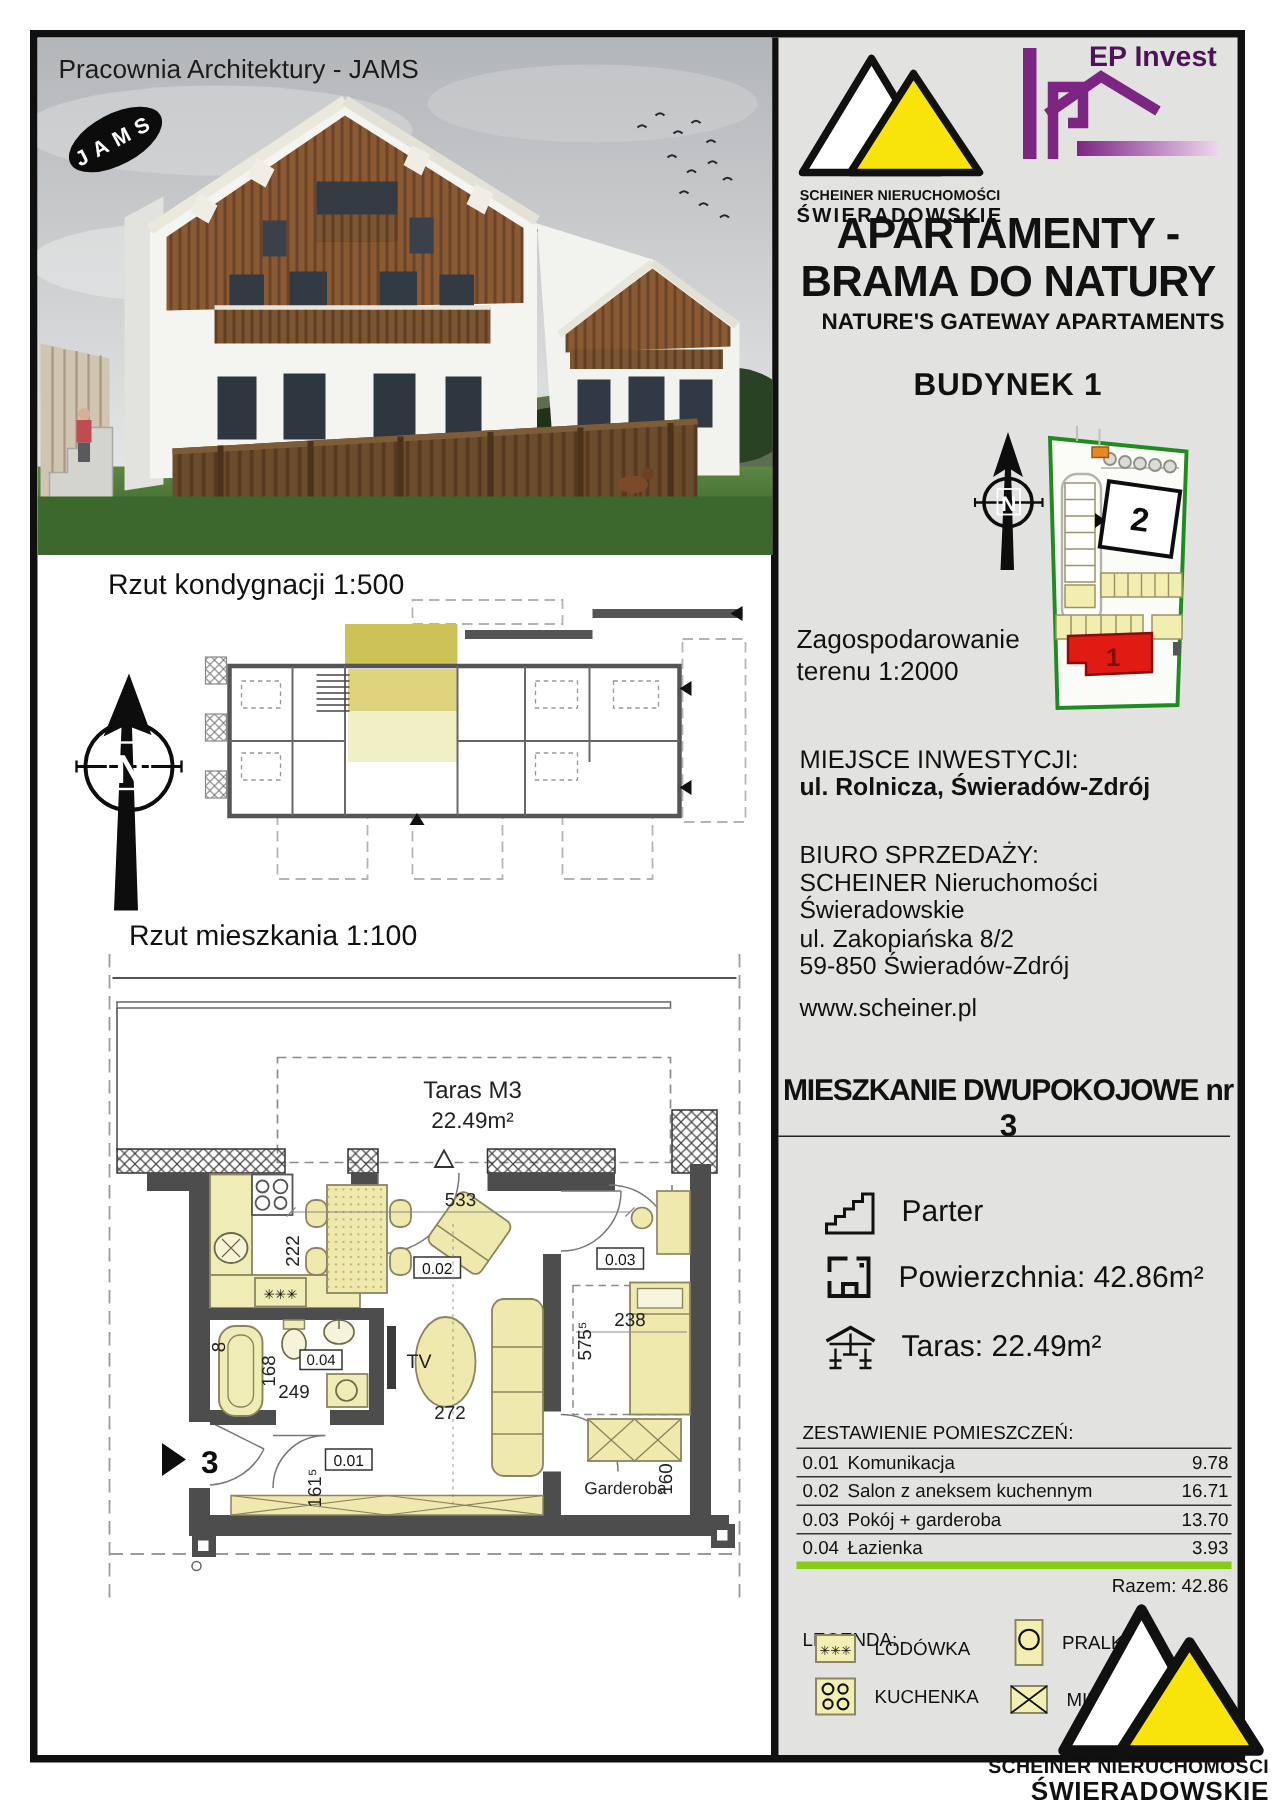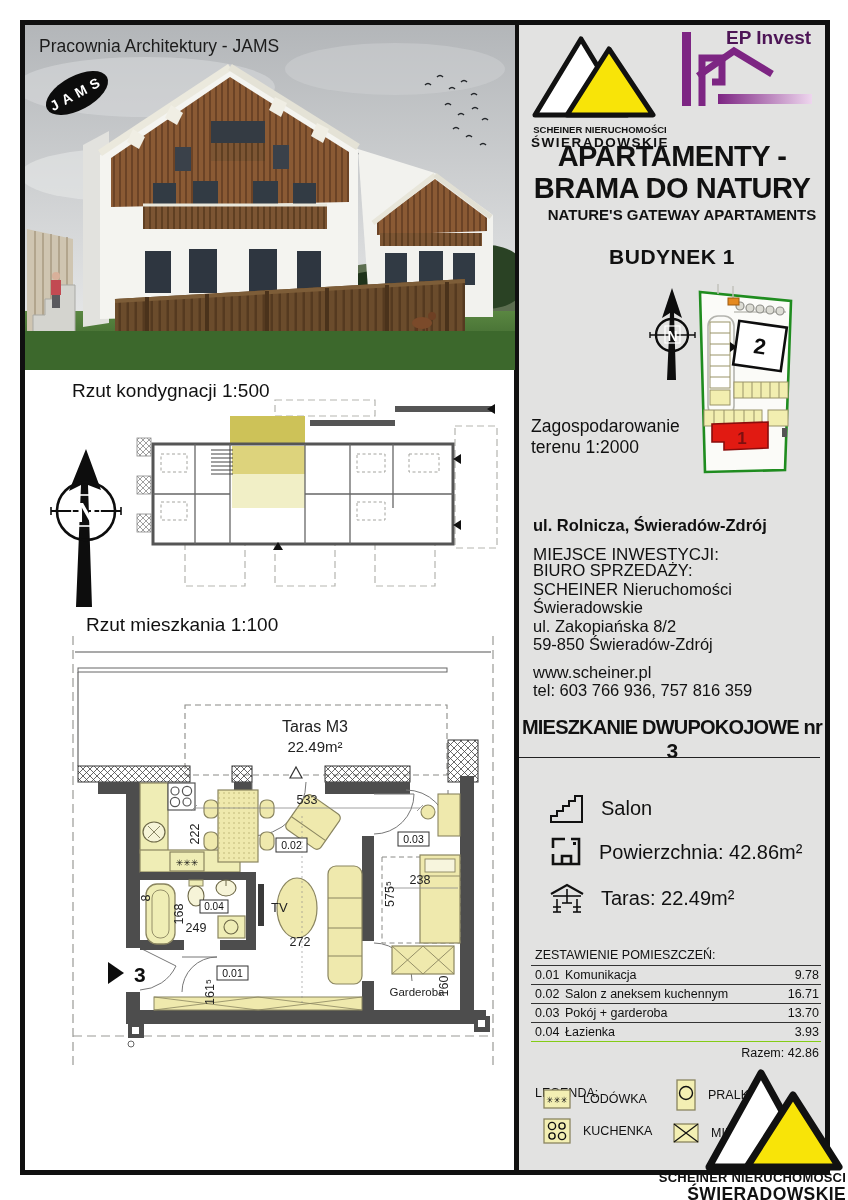--- a/index.html
+++ b/index.html
@@ -8,35 +8,35 @@
   .frame{left:20px;top:20px;width:810px;height:1155px;border:5px solid #101010;box-sizing:border-box;background:#fff;}
   .divider{left:514px;top:25px;width:5px;height:1145px;background:#101010;}
   .panel{left:519px;top:25px;width:306px;height:1145px;background:#e2e2e1;}
   .ctr{text-align:center;}
   .b{font-weight:bold;}
   .title1{left:519px;top:140px;width:306px;font-size:29px;font-weight:bold;letter-spacing:-0.5px;}
   .title2{left:519px;top:172px;width:306px;font-size:29px;font-weight:bold;letter-spacing:-0.5px;}
   .subtitle{left:519px;top:206px;width:326px;font-size:15px;font-weight:bold;}
   .building{left:519px;top:245px;width:306px;font-size:21px;font-weight:bold;letter-spacing:0.5px;}
   .caption2000{left:531px;top:416px;width:170px;font-size:17.5px;line-height:21px;}
-  .loc-head{left:533px;top:497px;font-size:17px;margin-top:48px;}
+  .loc-head{left:533px;top:497px;font-size:17px;}
   .loc-addr{left:533px;top:516px;font-size:16.5px;font-weight:bold;}
   .office{left:533px;top:561px;font-size:16.5px;line-height:18.5px;width:290px;}
   .office .gap{height:9px;}
   .apt-title{left:519px;top:716px;width:306px;font-size:20px;font-weight:bold;letter-spacing:-0.8px;}
   .apt-rule{left:519px;top:757px;width:301px;height:0;border-top:1.5px solid #222;}
   .feat{left:549px;width:270px;height:36px;display:flex;align-items:center;gap:16px;}
   .feat .lbl{font-size:20px;}
   .tbl{left:531px;top:946px;width:290px;font-size:12.5px;}
   .tbl .hd{padding:2px 0 3px 4px;}
   .tbl .row{display:flex;border-top:1px solid #333;padding:2px 0;}
   .tbl .row .id{width:30px;padding-left:4px;}
   .tbl .row .nm{flex:1;}
   .tbl .row .ar{text-align:right;padding-right:2px;}
-  .tbl .foot{border-top:1px solid #84cc16;text-align:right;padding:4px 2px 0 0;}
+  .tbl .foot{border-top:5px solid #84cc16;text-align:right;padding:4px 2px 0 0;}
   .legend-head{left:535px;top:1064px;font-size:12.5px;margin-top:22px;}
   .leg-item{height:30px;display:flex;align-items:center;gap:12px;font-size:12.5px;}
   .footer-text{left:546px;top:1170px;width:300px;text-align:right;z-index:30;}
   .footer-text .l1{font-size:13px;font-weight:bold;letter-spacing:0.2px;}
   .footer-text .l2{font-size:17.5px;font-weight:bold;letter-spacing:0.4px;margin-top:-1px;}
   .plan500-title{left:72px;top:380px;font-size:19px;}
   .plan100-title{left:86px;top:614px;font-size:19px;}
   svg text{font-family:"Liberation Sans",sans-serif;}
 </style>
 </head>
@@ -281,31 +281,30 @@
 <div class="abs loc-head">MIEJSCE INWESTYCJI:</div>
 <div class="abs loc-addr">ul. Rolnicza, Świeradów-Zdrój</div>
 
 <div class="abs office">
   <div>BIURO SPRZEDAŻY:</div>
   <div>SCHEINER Nieruchomości Świeradowskie</div>
   <div>ul. Zakopiańska 8/2</div>
   <div>59-850 Świeradów-Zdrój</div>
   <div class="gap"></div>
   <div>www.scheiner.pl</div>
-  <div>tel: 603 766 936, 757 816 359</div>
 </div>
 
 <div class="abs ctr apt-title"><span>MIESZKANIE DWUPOKOJOWE nr </span><span style="font-size:21px;">3</span></div>
 <div class="abs apt-rule"></div>
 
 <div class="abs feat" style="top:790px;">
   <svg width="36" height="32" viewBox="0 0 36 32">
       <path d="M2,30 L2,24 L8,24 L8,19 L14,19 L14,14 L20,14 L20,9 L26,9 L26,4 L33,4 L33,30 Z" fill="none" stroke="#111" stroke-width="2"></path>
     </svg>
-  <span class="lbl">Salon</span>
+  <span class="lbl">Parter</span>
 </div>
 <div class="abs feat" style="top:834px;">
   <svg width="34" height="32" viewBox="0 0 34 32">
       <path d="M4,12 L4,3 L16,3 M22,3 L30,3 L30,28 L4,28 L4,18" fill="none" stroke="#111" stroke-width="2.6"></path>
       <path d="M13,28 L13,20 L22,20 L22,28" fill="none" stroke="#111" stroke-width="2.6"></path>
       <rect x="24" y="6" width="3" height="3" fill="#111"></rect>
     </svg>
   <span class="lbl">Powierzchnia: 42.86m²</span>
 </div>
 <div class="abs feat" style="top:880px;">

